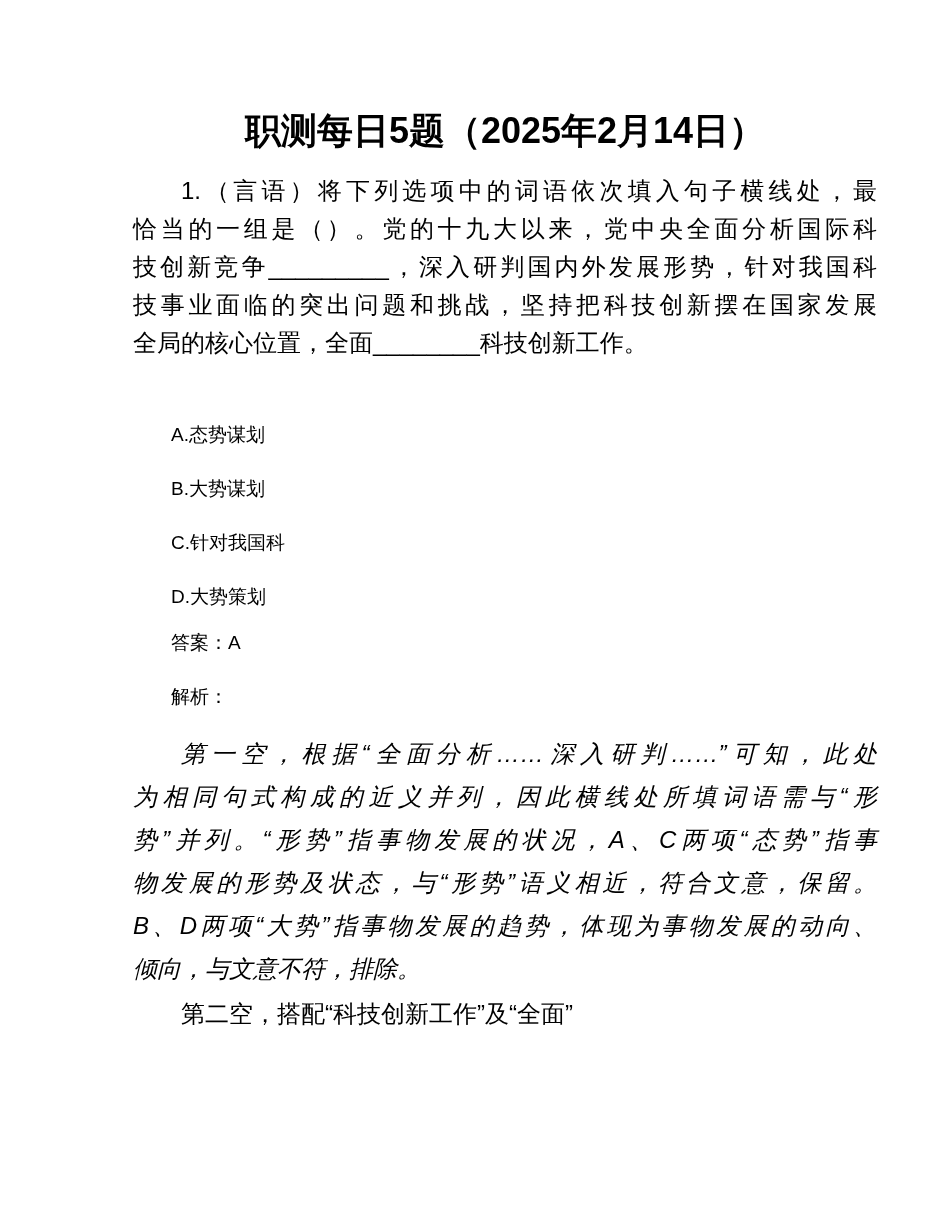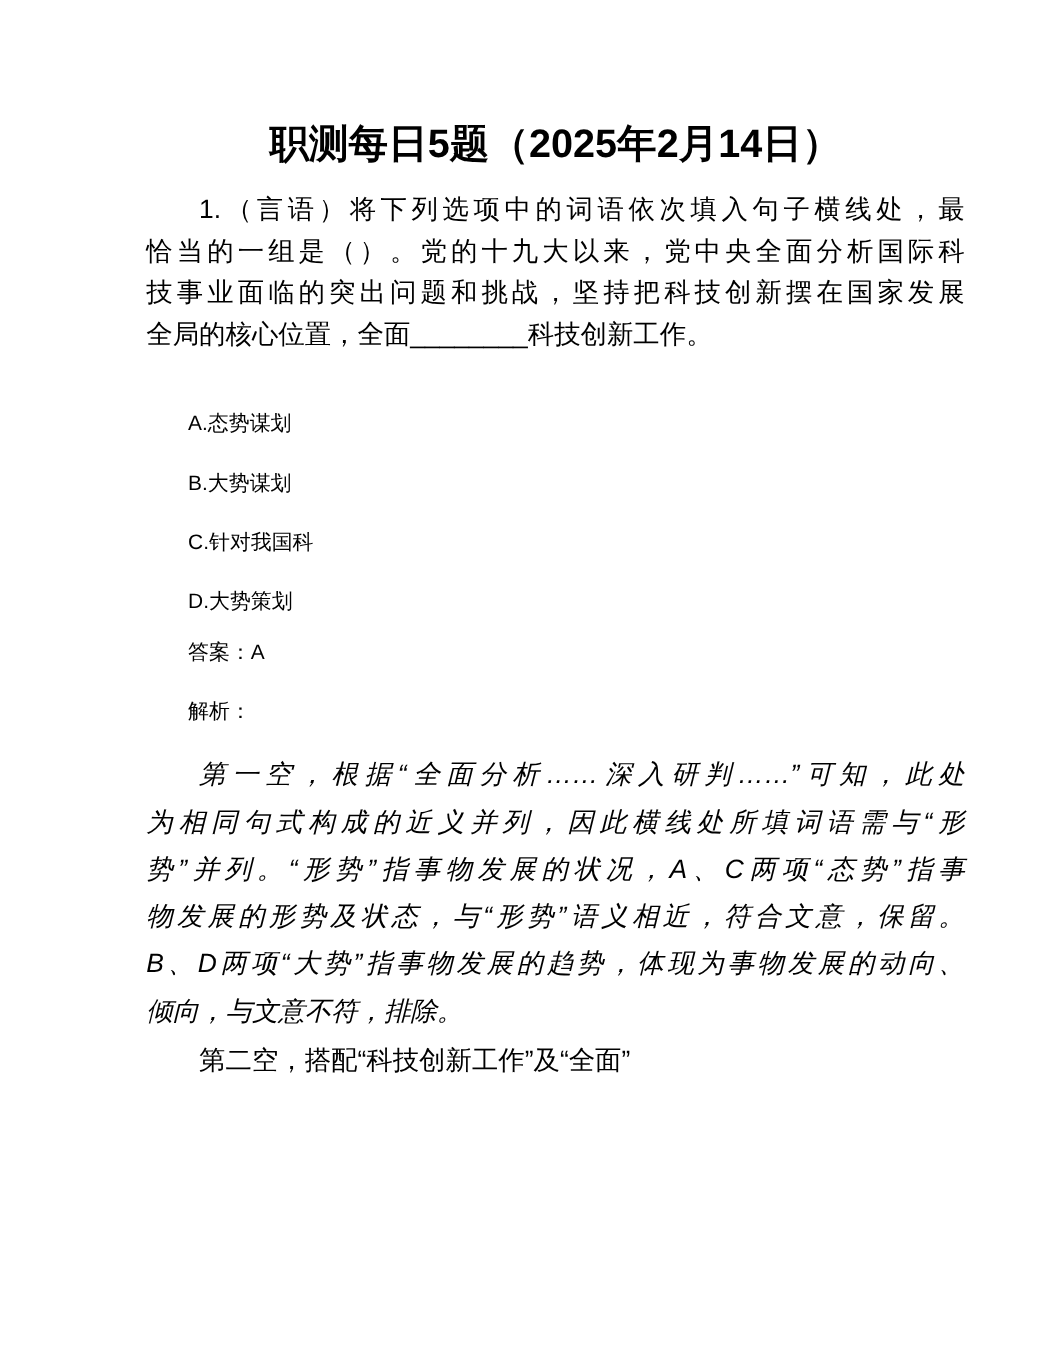--- a/index.html
+++ b/index.html
@@ -34,21 +34,21 @@
     font-size: 24px;
     white-space: nowrap;
   }
   .q .line { line-height: 38px; }
   .a .line { line-height: 43px; }
   .para .line.j {
     text-align: justify;
     text-align-last: justify;
   }
   .para .line:first-child { text-indent: 2em; }
-  .q { margin-bottom: 43px; }
+  .q { margin-bottom: 54px; }
   .opt {
     font-size: 19px;
     line-height: 38px;
     margin: 0 0 16px 0;
     text-indent: 2em;
     white-space: nowrap;
   }
   .opt.tight { margin-bottom: 8px; }
   .a { margin-bottom: 2px; font-style: italic; }
   .tail {
@@ -60,20 +60,21 @@
 </style>
 </head>
 <body>
 
 <div class="page">
   <h1 class="title">职测每日5题（2025年2月14日）</h1>
 
   <div class="para q">
       <div class="line j">1.（言语）将下列选项中的词语依次填入句子横线处，最</div>
       <div class="line j">恰当的一组是（）。党的十九大以来，党中央全面分析国际科</div>
+      <div class="line j">技创新竞争_________，深入研判国内外发展形势，针对我国科</div>
       <div class="line j">技事业面临的突出问题和挑战，坚持把科技创新摆在国家发展</div>
       <div class="line">全局的核心位置，全面________科技创新工作。</div>
     </div>
 
   <div class="opt">A.态势谋划</div>
   <div class="opt">B.大势谋划</div>
   <div class="opt">C.针对我国科</div>
   <div class="opt tight">D.大势策划</div>
 
   <div class="opt">答案：A</div>

